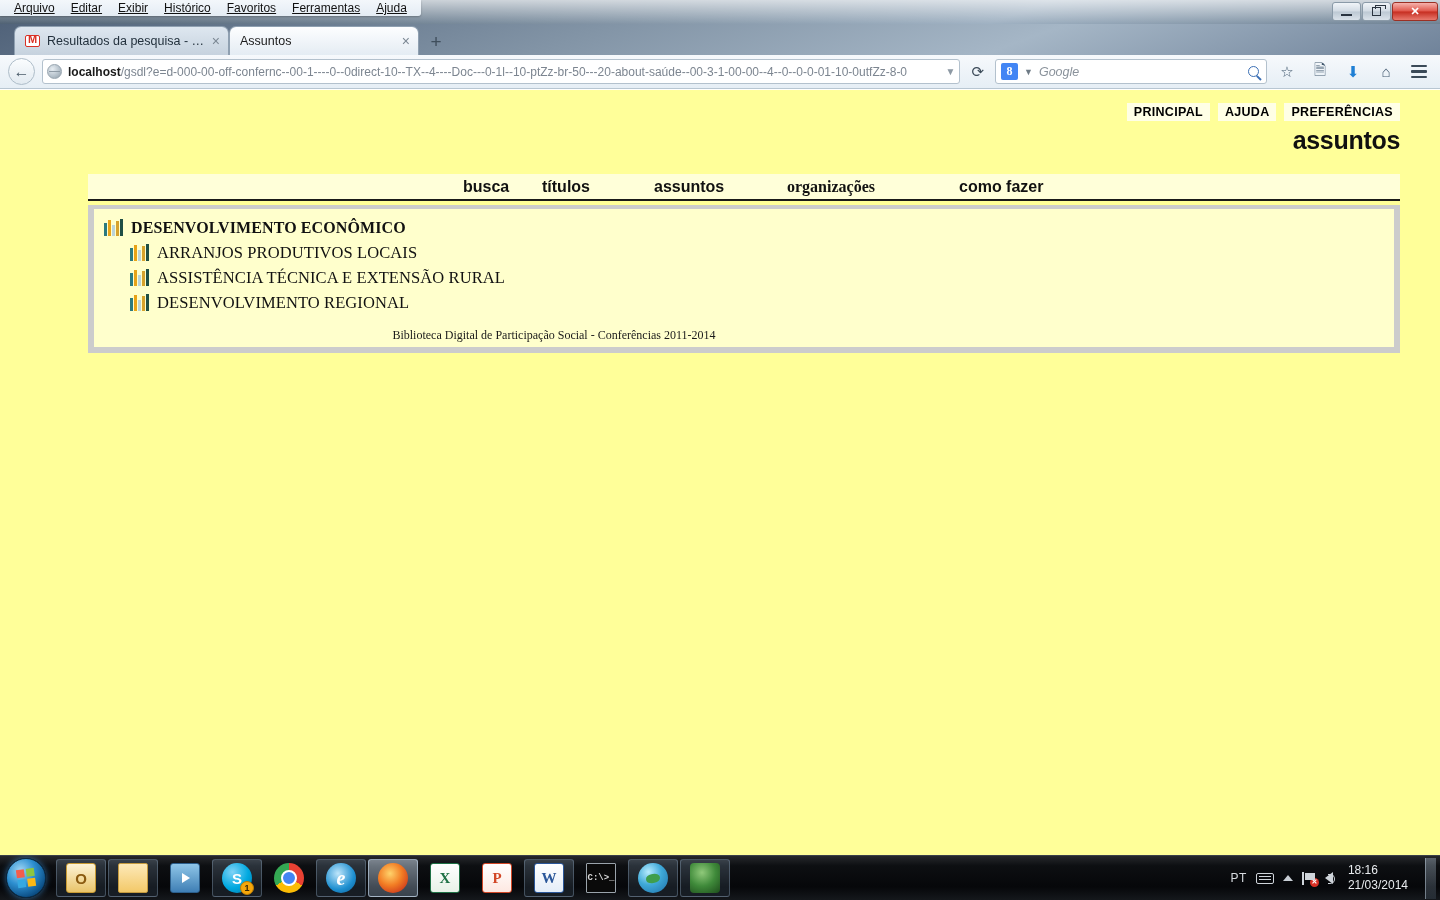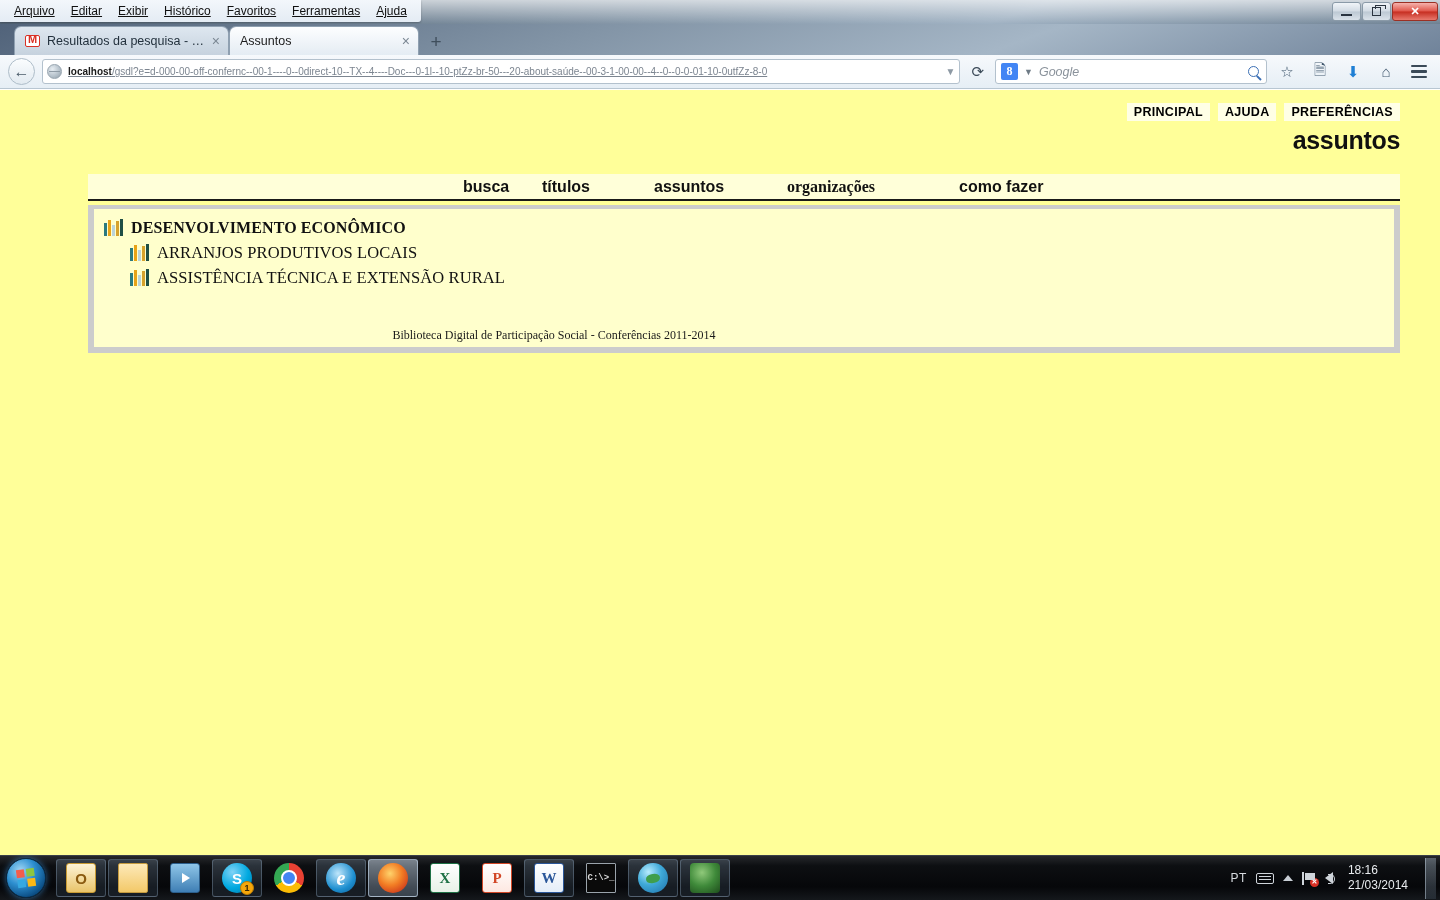--- a/index.html
+++ b/index.html
@@ -24,21 +24,21 @@
 
   
   .titlebar {
     position: relative; height: 24px;
     background: linear-gradient(180deg,#e3ecf5 0%,#cfdcea 55%,#bccfe0 100%);
     background-image:
       linear-gradient(180deg,rgba(255,255,255,.65),rgba(255,255,255,0)),
       linear-gradient(160deg,#4a5c6e 0%,#7d8fa0 40%,#9fb1c2 70%,#6d8092 100%);
   }
   .menubar {
-    position: absolute; left: 0; top: 0; height: 22px;
+    position: absolute; left: 0; top: 0; height: 16px;
     display: flex; align-items: center;
     padding: 0 6px;
     background: linear-gradient(180deg,#f3f7fb 0%,#e4ecf4 100%);
     border-bottom-right-radius: 3px;
     box-shadow: 0 1px 2px rgba(0,0,0,.25);
   }
   .menu-item {
     font-size: 12px; color: #111; padding: 2px 8px; white-space: nowrap;
     font-family: "Liberation Sans", sans-serif;
   }
@@ -131,24 +131,23 @@
   }
   .globe-ico {
     width: 15px; height: 15px; border-radius: 50%;
     background: radial-gradient(circle at 35% 32%, #e8eef3 0%, #b3bfc9 60%, #8e9aa5 100%);
     border: 1px solid #98a5b0; flex: none; position: relative;
   }
   .globe-ico::after{
     content:""; position:absolute; left:1px; top:6px; width:11px;height:1px;background:#8e9aa5;
   }
   .urltext {
-    flex:1; font-size: 10px; color: #7c8590; white-space: nowrap;
+    flex:1; font-size: 12px; color: #7c8590; white-space: nowrap;
     overflow: hidden; min-width: 0;
     font-family: "Liberation Sans", sans-serif;
-    text-decoration: underline;
   }
   .urltext b { color: #1a1a1a; font-weight: bold; }
   .url-caret { color:#8d99a4; font-size: 10px; flex:none; }
   .reloadbtn { color:#3c4b59; font-size: 15px; padding: 0 4px; flex:none; }
   .searchbox {
     width: 272px; height: 25px; background:#fff;
     border:1px solid #b3c1cd; border-radius:3px;
     display:flex; align-items:center; padding: 0 5px; gap:6px; flex:none;
   }
   .g-ico {
@@ -431,20 +430,30 @@
       <div class="cls-row level1">
         <span class="shelf">
             <i></i>
             <i></i>
             <i></i>
             <i></i>
             <i></i>
           </span>
         <span class="cls-label">ASSISTÊNCIA TÉCNICA E EXTENSÃO RURAL</span>
       </div>
+      <div class="cls-row level1">
+        <span class="shelf">
+            <i></i>
+            <i></i>
+            <i></i>
+            <i></i>
+            <i></i>
+          </span>
+        <span class="cls-label">DESENVOLVIMENTO REGIONAL</span>
+      </div>
       <div class="boxfooter">Biblioteca Digital de Participação Social - Conferências 2011-2014</div>
     </div>
 
   </div>
 </div>
 
 <div id="taskbar">
   <div class="startorb">
     <span class="flag">
         <s></s>

